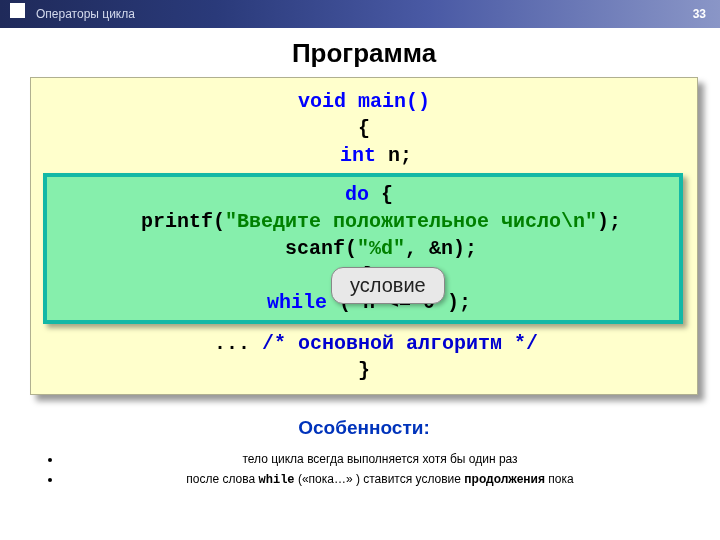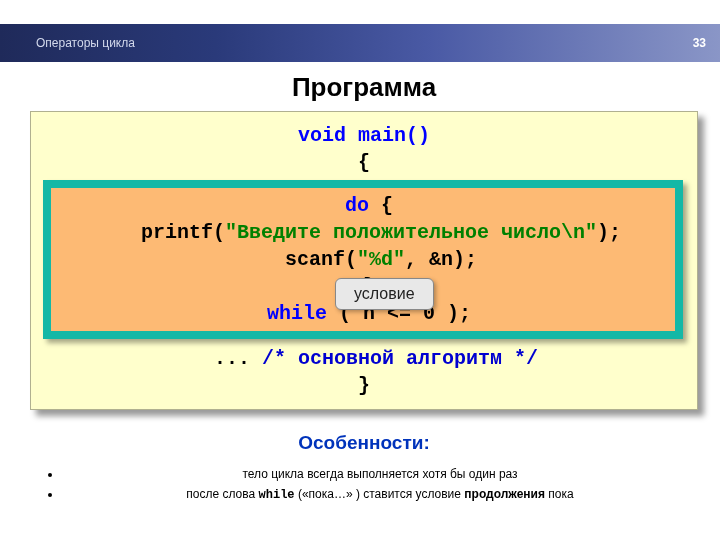--- a/index.html
+++ b/index.html
@@ -6,29 +6,28 @@
   body {
     margin: 0;
     width: 720px;
     height: 540px;
     font-family: Arial, Helvetica, sans-serif;
     background: #ffffff;
     color: #000;
     overflow: hidden;
   }
   .header {
-    height: 38px;
+    height: 28px;
     background: linear-gradient(90deg, #1f2a5a 0%, #2a3a7a 30%, #4a5aa5 60%, #8a96c7 100%);
     display: flex;
     align-items: center;
     justify-content: space-between;
     padding: 0 14px 0 36px;
     color: #cfd5e8;
     font-size: 12px;
-    margin-top: 24px;
   }
   .header .square {
     position: absolute;
     left: 10px;
     top: 3px;
     width: 15px;
     height: 15px;
     background: #fff;
   }
   .header .topic { color: #d3d9ec; }
@@ -50,38 +49,38 @@
     font-weight: bold;
     line-height: 1.35;
     color: #000;
     position: relative;
     margin-bottom: 22px;
   }
   .kw-blue { color: #0000ff; }
   .str-green { color: #008000; }
   .comment-blue { color: #0000d0; }
   .innerframe {
-    border: 8px solid #14b8a6;
+    border: 4px solid #14b8a6;
     box-shadow: 4px 4px 5px rgba(0,0,0,0.35);
     padding: 4px 6px 4px 6px;
     margin: 4px 0 6px -2px;
     position: relative;
-    background: #fdba74;
+    background: #86efac;
   }
   .callout {
     position: absolute;
     left: 284px;
     top: 90px;
     background: #e8e8e8;
     border: 1px solid #888;
-    border-radius: 6px;
+    border-radius: 12px;
     padding: 4px 18px;
     font-family: Arial, sans-serif;
     font-weight: normal;
-    font-size: 16px;
+    font-size: 20px;
     box-shadow: 2px 2px 4px rgba(0,0,0,0.3);
     color: #222;
   }
   .section-title {
     color: #0033bb;
     font-weight: bold;
     font-size: 19px;
     margin: 4px 0 4px 0;
   }
   .bullets {
@@ -101,20 +100,21 @@
   <span class="topic">Операторы цикла</span>
   <span class="pagenum">33</span>
 </div>
 
 <div class="slide">
   <div class="title">Программа</div>
 
   <div class="codeblock">
     <div><span class="kw-blue">void main()</span></div>
     <div>{</div>
+    <div>&nbsp;&nbsp;<span class="kw-blue">int</span><span> n;</span></div>
 
     <div class="innerframe">
       <div>&nbsp;<span class="kw-blue">do</span><span> {</span></div>
       <div>&nbsp;&nbsp;&nbsp;<span>printf(</span><span class="str-green">"Введите положительное число\n"</span><span>);</span></div>
       <div>&nbsp;&nbsp;&nbsp;<span>scanf(</span><span class="str-green">"%d"</span><span>, &amp;n);</span></div>
       <div>&nbsp;<span>}</span></div>
       <div>&nbsp;<span class="kw-blue">while</span><span> ( n &lt;= 0 );</span></div>
       <div class="callout">условие</div>
     </div>
 

